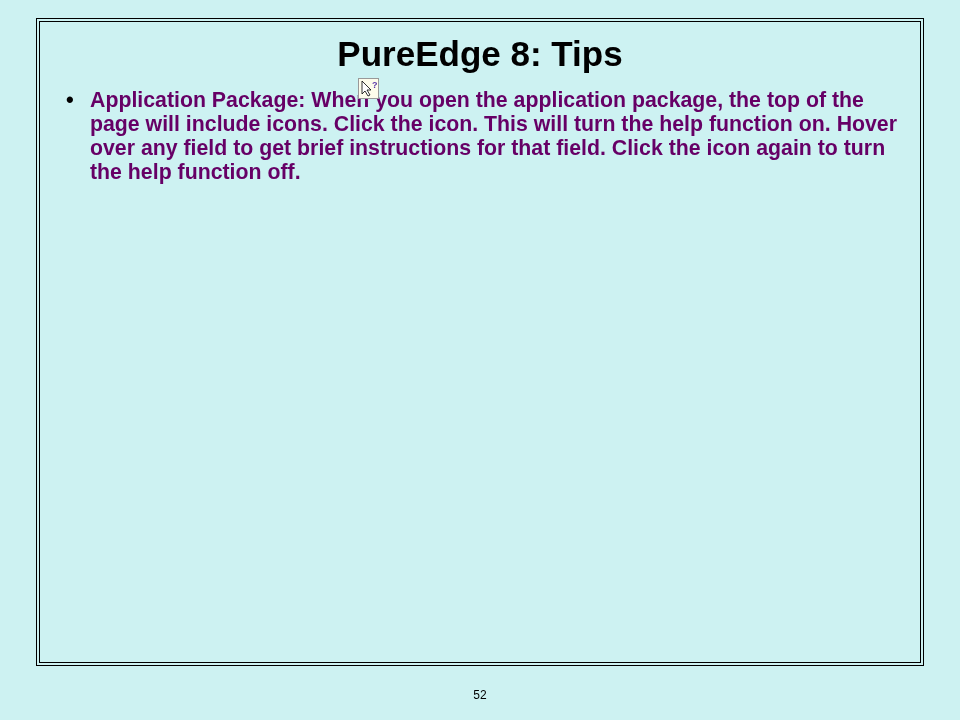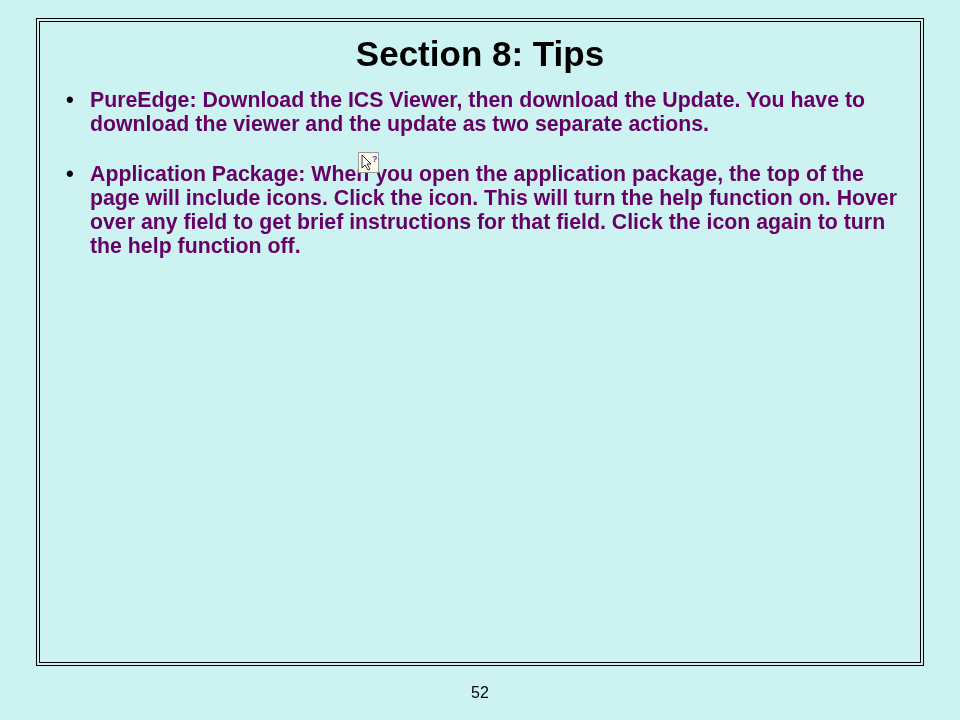--- a/index.html
+++ b/index.html
@@ -52,21 +52,21 @@
       color: #000;
       font-size: 22px;
       font-weight: bold;
     }
     .page-number {
       position: absolute;
       bottom: 18px;
       left: 0;
       right: 0;
       text-align: center;
-      font-size: 16px;
+      font-size: 12px;
       color: #000;
     }
     .help-icon {
       display: inline-block;
       width: 21px;
       height: 21px;
       background: #fdfceb;
       border: 1px solid #999;
       vertical-align: middle;
       position: relative;
@@ -74,25 +74,22 @@
       left: -9px;
     }
     .help-icon svg {
       display: block;
     }
   </style>
 </head>
 <body>
 
 <div class="slide-frame">
-  <h1 class="title">Section 8: Tips</h1>
+  <h1 class="title">PureEdge 8: Tips</h1>
   <ul class="bullets">
-    <li>
-      <span>PureEdge:  Download the ICS Viewer, then download the Update. You have to download the viewer and the update as two separate actions.</span>
-    </li>
     <li style="position:relative;">
       <span>Application Package:  When you open the application package, the top of the page will include icons.  Click the      icon.  This will turn the help function on.  Hover over any field to get brief instructions for that field.  Click the icon again to turn the help function off.</span>
       <span class="help-icon" style="position:absolute; left:296px; top:-10px;">
         <svg width="19" height="19" viewBox="0 0 19 19">
           <path d="M3 2 L3 15 L6 12 L9 17 L11 16 L8 11 L12 11 Z" fill="#fff" stroke="#000" stroke-width="0.8"></path>
           <text x="13" y="9" font-size="9" font-weight="bold" fill="#5b3aa8" font-family="Arial">?</text>
         </svg>
       </span>
     </li>
   </ul>

